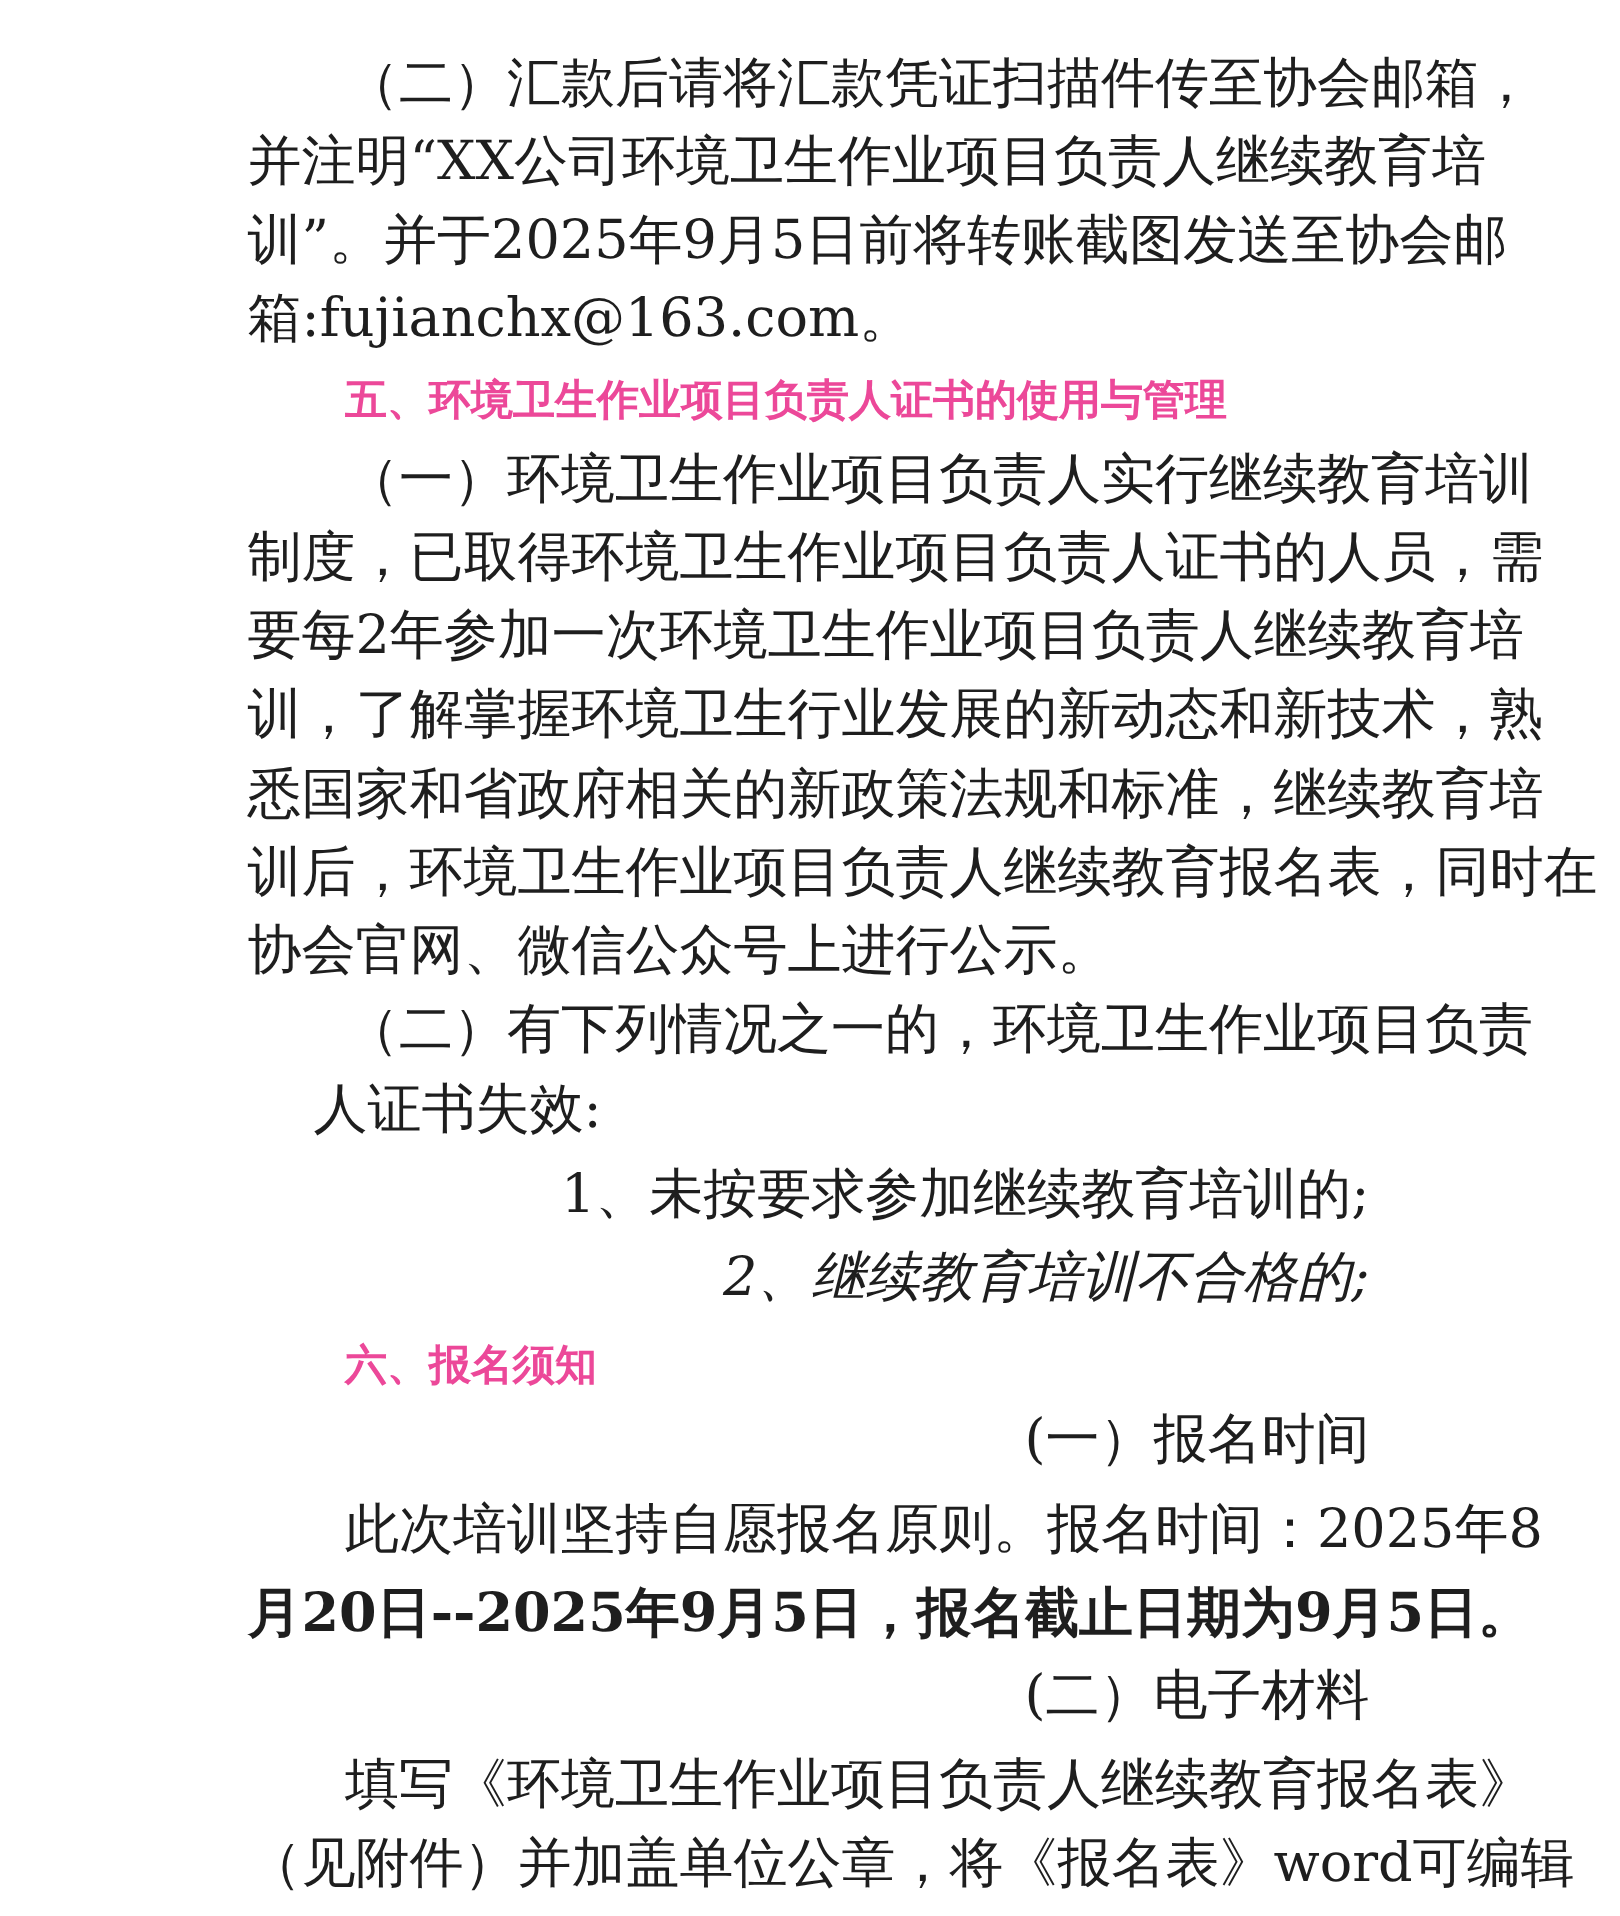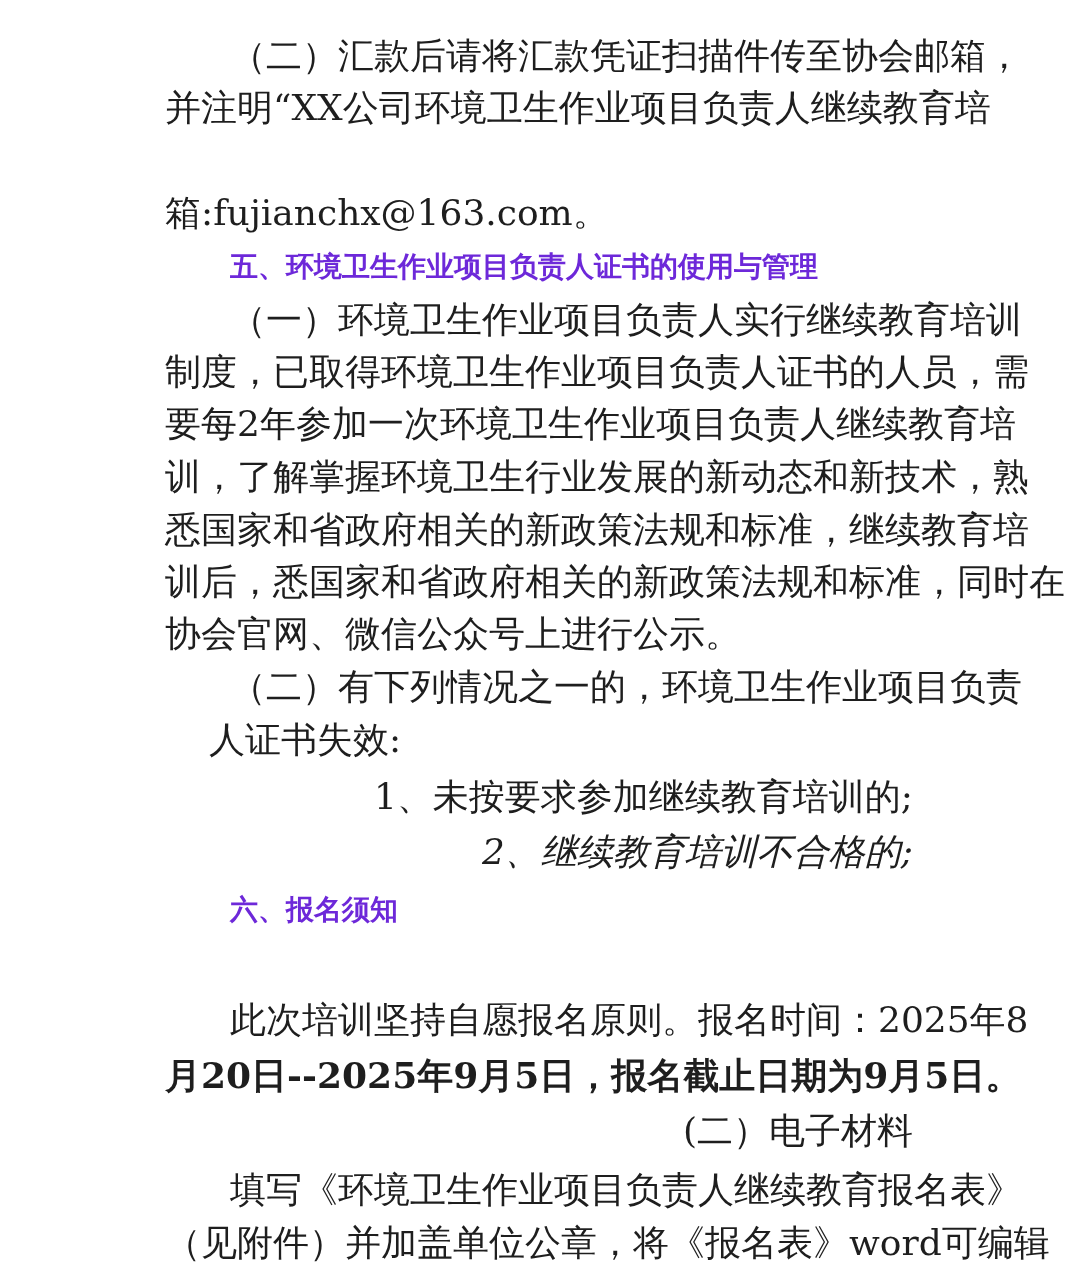--- a/index.html
+++ b/index.html
@@ -40,52 +40,54 @@
     }
     .indent {
       left: 230px;
       width: 683px;
       text-align: right;
     }
     .heading {
       font-family: "DejaVu Sans", "Liberation Sans", sans-serif;
       font-weight: bold;
       font-size: 28px;
-      color: #6d28d9;
+      color: #ec4899;
     }
     .sub {
       color: #1e1e1e;
     }
   </style>
 </head>
 <body>
 
 <div class="page">
 
   <div class="line justify indent" style="top:36px;">（二）汇款后请将汇款凭证扫描件传至协会邮箱，</div>
   <div class="line justify" style="top:88px;">并注明“XX公司环境卫生作业项目负责人继续教育培</div>
+  <div class="line justify" style="top:141px;">训”。并于2025年9月5日前将转账截图发送至协会邮</div>
   <div class="line" style="top:193px;">箱:fujianchx@163.com。</div>
 
   <div class="line heading" style="top:247px; left:230px; width:683px;">五、环境卫生作业项目负责人证书的使用与管理</div>
 
   <div class="line justify indent" style="top:300px;">（一）环境卫生作业项目负责人实行继续教育培训</div>
   <div class="line justify" style="top:352px;">制度，已取得环境卫生作业项目负责人证书的人员，需</div>
   <div class="line justify" style="top:404px;">要每2年参加一次环境卫生作业项目负责人继续教育培</div>
   <div class="line justify" style="top:457px;">训，了解掌握环境卫生行业发展的新动态和新技术，熟</div>
   <div class="line justify" style="top:510px;">悉国家和省政府相关的新政策法规和标准，继续教育培</div>
-  <div class="line justify" style="top:562px;">训后，悉国家和省政府相关的新政策法规和标准，同时在</div>
+  <div class="line justify" style="top:562px;">训后，环境卫生作业项目负责人继续教育报名表，同时在</div>
   <div class="line" style="top:614px;">协会官网、微信公众号上进行公示。</div>
 
   <div class="line justify indent" style="top:667px;">（二）有下列情况之一的，环境卫生作业项目负责</div>
   <div class="line" style="top:720px;margin-left:44px;">人证书失效:</div>
   <div class="line indent" style="top:777px;">1、未按要求参加继续教育培训的;</div>
   <div class="line indent" style="top:832px;font-style:italic;">2、继续教育培训不合格的;</div>
 
   <div class="line heading" style="top:890px; left:230px; width:683px;">六、报名须知</div>
 
+  <div class="line indent sub" style="top:940px;">(一）报名时间</div>
   <div class="line justify indent" style="top:1000px;">此次培训坚持自愿报名原则。报名时间：2025年8</div>
   <div class="line justify" style="top:1055px;font-weight:bold;">月20日--2025年9月5日，报名截止日期为9月5日。</div>
 
   <div class="line indent sub" style="top:1111px;">(二）电子材料</div>
   <div class="line justify indent" style="top:1170px;">填写《环境卫生作业项目负责人继续教育报名表》</div>
   <div class="line justify" style="top:1223px;">（见附件）并加盖单位公章，将《报名表》word可编辑</div>
 
 </div>
 
 </body></html>

